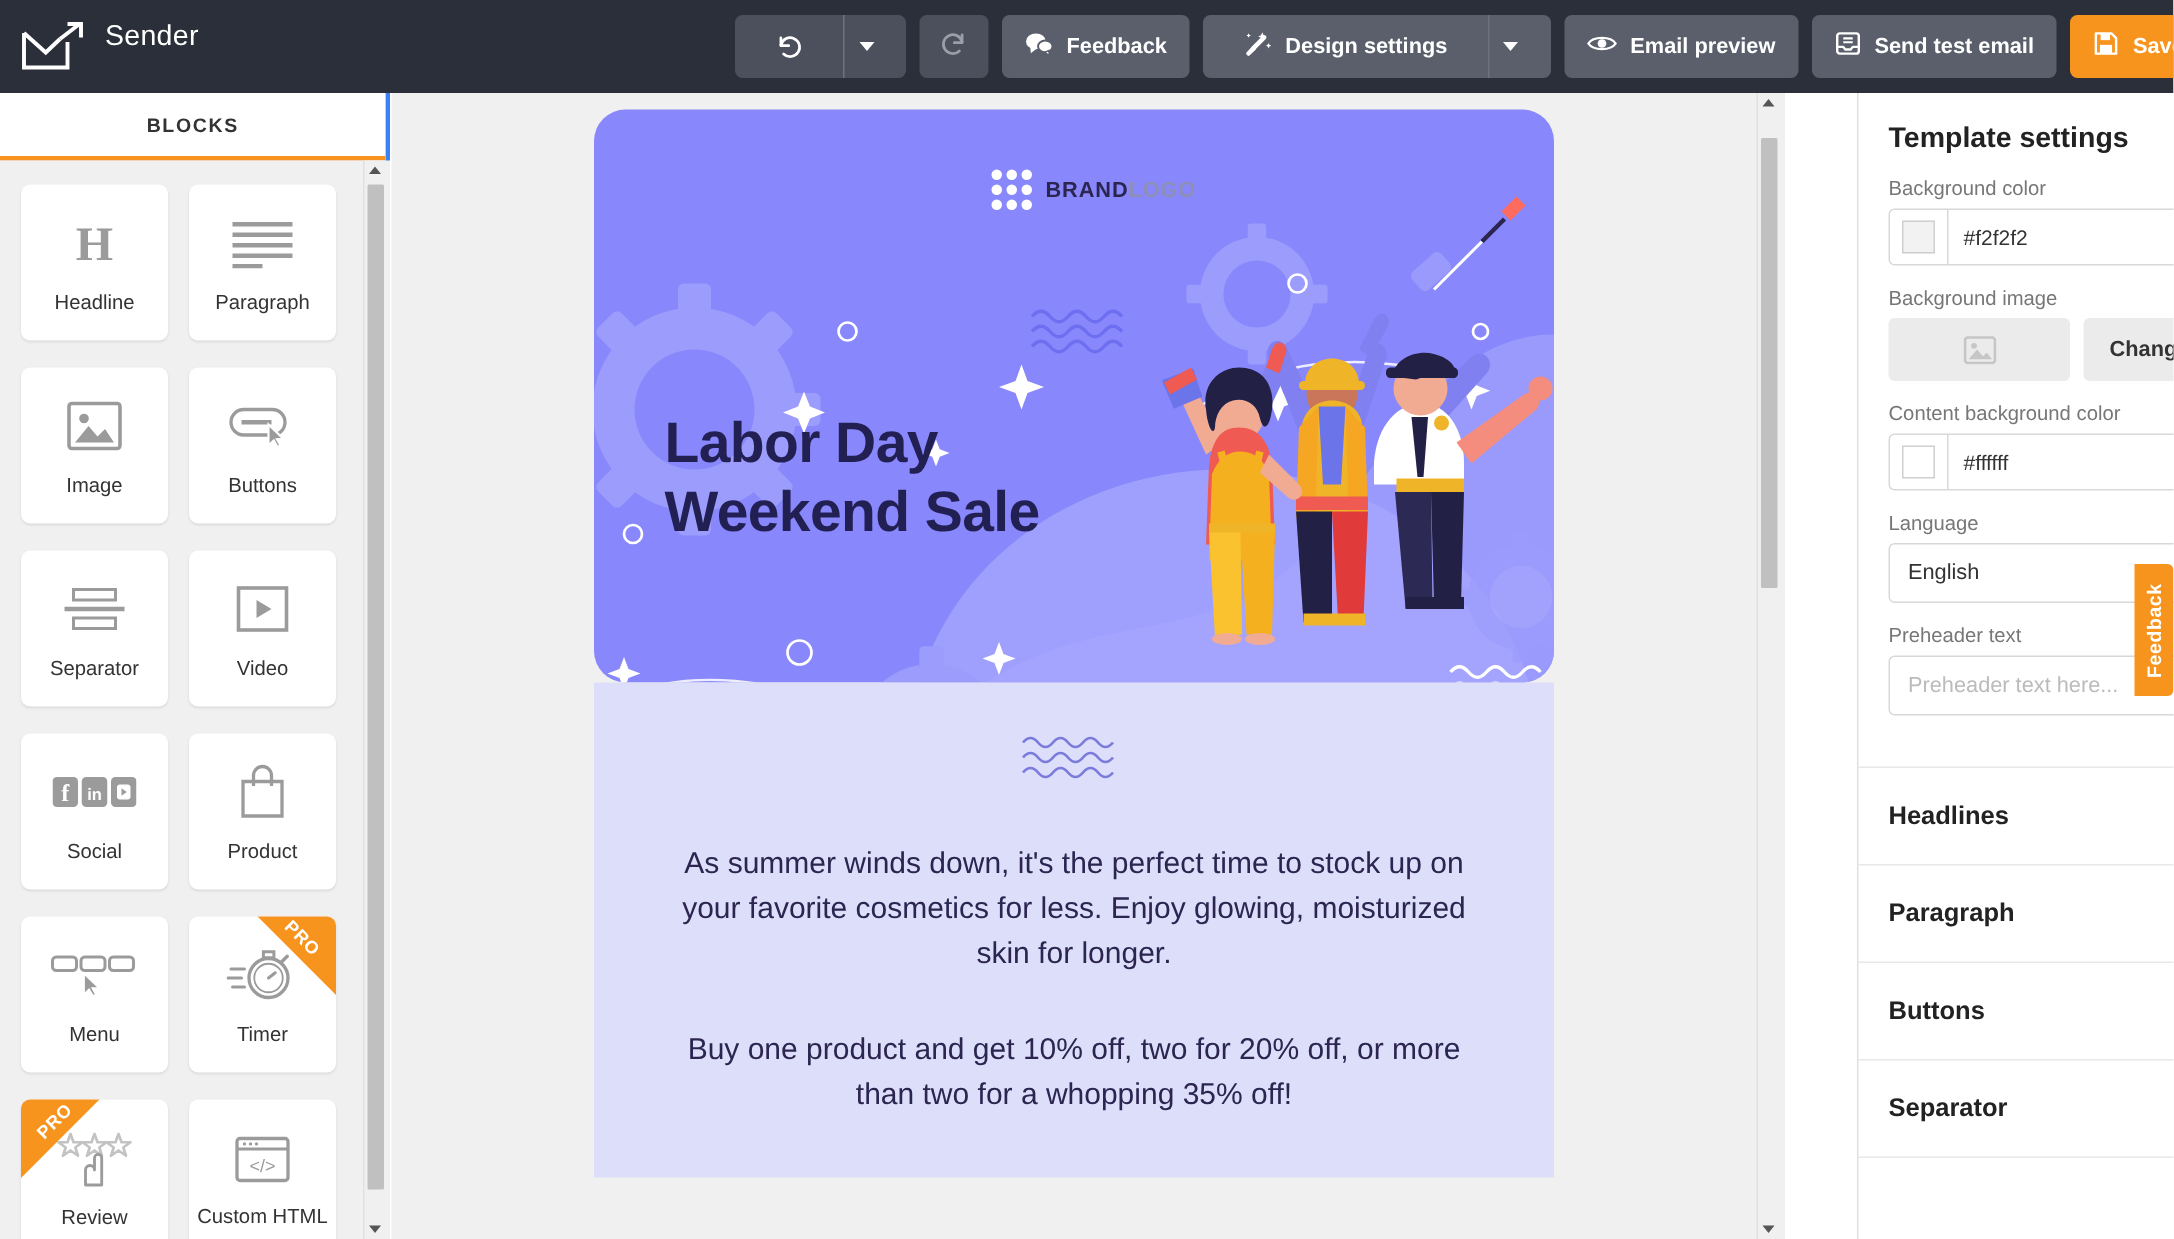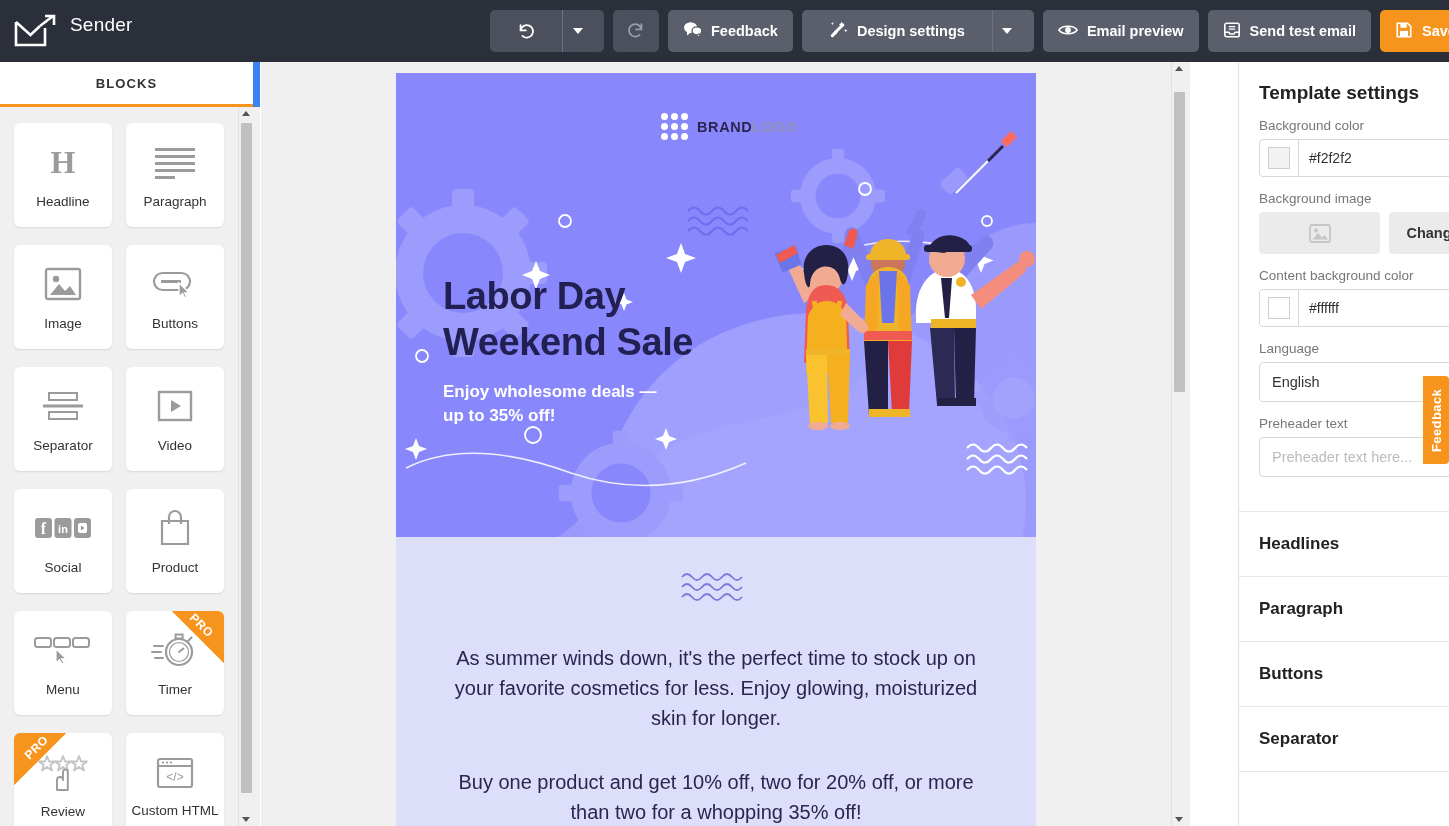--- a/index.html
+++ b/index.html
@@ -43,21 +43,21 @@
   }
   .icon-only { width: 46px; justify-content: center; padding: 0; }
   .caret-glyph {
     width: 0; height: 0; border-left: 5px solid transparent; border-right: 5px solid transparent;
     border-top: 6px solid #ffffff;
   }
 
   
   .left-panel {
     position: absolute; left: 0; top: 62px; width: 260px; height: 764px;
-    background: #f9a8d4; border-right: 7px solid #3b82f6;
+    background: #f9a8d4; border-right: 3px solid #3b82f6;
   }
   .tabs { display: flex; height: 45px; background: #ffffff; }
   .tab {
     flex: 1; display: flex; align-items: center; justify-content: center;
     font-size: 13px; font-weight: bold; letter-spacing: 1.1px; color: #9a9a9a;
     cursor: pointer; background: #ffffff; border-bottom: 1px solid #e0e0e0;
   }
   .tab.active { color: #333333; border-bottom: 3px solid #f7941e; }
   .tab:not(.active) { border-right: 1px solid #e6e6e6; }
   .blocks-scroll {
@@ -102,22 +102,22 @@
 
   
   .canvas {
     position: absolute; left: 261px; top: 62px; width: 929px; height: 764px;
     background: #f0f0f0; overflow: hidden;
   }
   .email {
     position: absolute; left: 135px; top: 11px; width: 640px;
   }
   .hero {
-    position: relative; width: 640px; height: 464px;
-    background: #8888fc; overflow: hidden;
+    position: relative; width: 640px; height: 382px;
+    background: #8888fc; overflow: hidden; border-radius: 21px;
   }
   .hero-logo {
     position: absolute; left: 265px; top: 40px;
     display: flex; align-items: center; gap: 9px;
   }
   .dotgrid { display: grid; grid-template-columns: repeat(3, 7px); gap: 3px; }
   .dotgrid i { display: block; width: 7px; height: 7px; border-radius: 50%; background: #ffffff; }
   .logo-text { font-size: 14.5px; font-weight: bold; letter-spacing: .6px; }
   .logo-text .b { color: #2b2550; }
   .logo-text .l { color: #8e8fb7; }
@@ -635,24 +635,20 @@
           <span class="logo-text">
             <span class="b">BRAND</span><span class="l">LOGO</span>
           </span>
         </div>
 
         <div class="hero-h1">
           <div>Labor Day</div>
           <div>Weekend Sale</div>
         </div>
 
-        <div class="hero-sub">
-          <div>Enjoy wholesome deals —</div>
-          <div>up to 35% off!</div>
-        </div>
       </div>
 
       <div class="body-sec">
         <svg class="zigzag" width="72" height="34" viewBox="0 0 72 34">
           <g fill="none" stroke="#7b7bdc" stroke-width="1.8">
             <path d="M2 8 q5 -6 10 0 t10 0 t10 0 t10 0 t10 0 t10 0"></path>
             <path d="M2 18 q5 -6 10 0 t10 0 t10 0 t10 0 t10 0 t10 0"></path>
             <path d="M2 28 q5 -6 10 0 t10 0 t10 0 t10 0 t10 0 t10 0"></path>
           </g>
         </svg>

